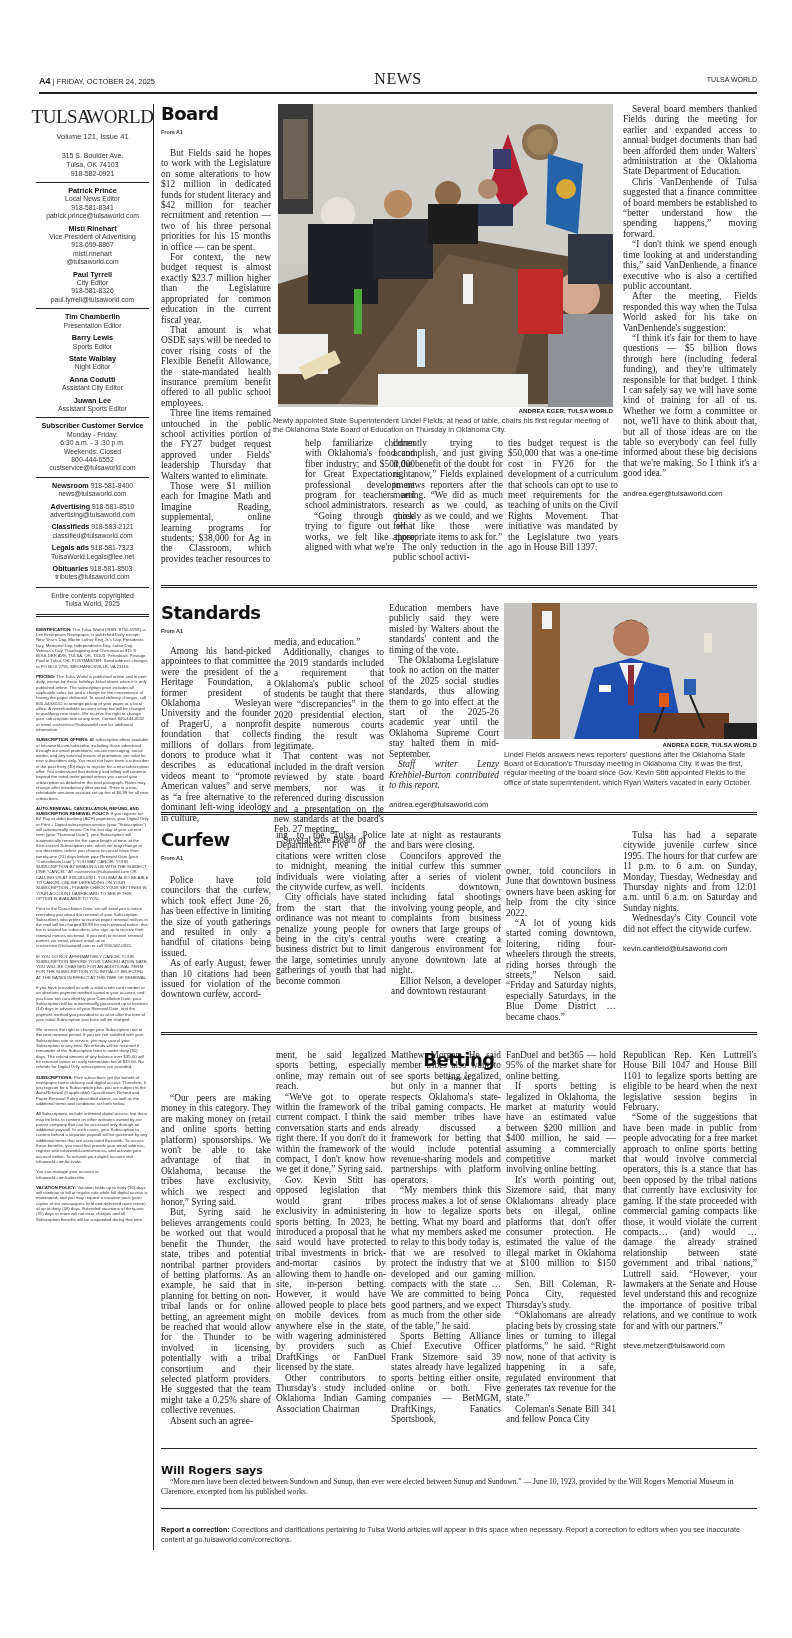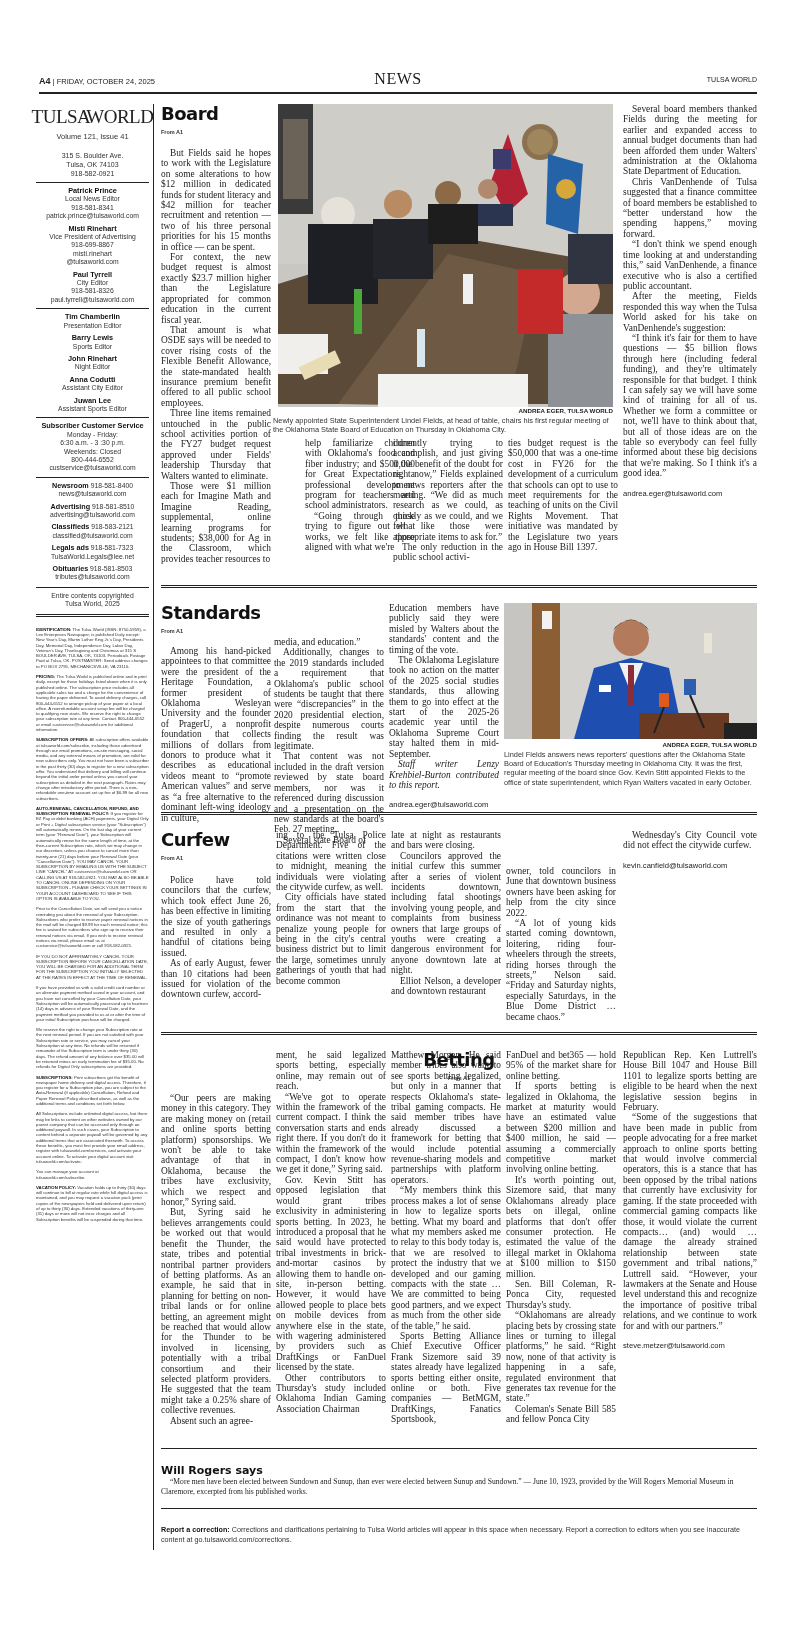--- a/index.html
+++ b/index.html
@@ -93,21 +93,21 @@
   <div class="sb-sep">
     <div class="sb-block">
         <div class="nm">Tim Chamberlin</div>
         <div>Presentation Editor</div>
       </div>
     <div class="sb-block">
         <div class="nm">Barry Lewis</div>
         <div>Sports Editor</div>
       </div>
     <div class="sb-block">
-        <div class="nm">John Rinehart</div>
+        <div class="nm">State Walblay</div>
         <div>Night Editor</div>
       </div>
     <div class="sb-block">
         <div class="nm">Anna Codutti</div>
         <div>Assistant City Editor</div>
       </div>
     <div class="sb-block">
         <div class="nm">Juwan Lee</div>
         <div>Assistant Sports Editor</div>
       </div>
@@ -280,20 +280,21 @@
 <div class="col" style="left:391px; top:830px; width:110px;">
   <p class="noindent">late at night as restaurants and bars were closing.</p>
   <p>Councilors approved the initial curfew this summer after a series of violent incidents downtown, including fatal shootings involving young people, and complaints from business owners that large groups of youths were creating a dangerous environment for anyone downtown late at night.</p>
   <p>Elliot Nelson, a developer and downtown restaurant</p>
 </div>
 <div class="col" style="left:506px; top:830px; width:110px;margin-top:36px;">
   <p class="noindent">owner, told councilors in June that downtown business owners have been asking for help from the city since 2022.</p>
   <p>“A lot of young kids started coming downtown, loitering, riding four-wheelers through the streets, riding horses through the streets,” Nelson said. “Friday and Saturday nights, especially Saturdays, in the Blue Dome District … became chaos.”</p>
 </div>
 <div class="col" style="left:623px; top:830px; width:134px;">
+  <p>Tulsa has had a separate citywide juvenile curfew since 1995. The hours for that curfew are 11 p.m. to 6 a.m. on Sunday, Monday, Tuesday, Wednesday and Thursday nights and from 12:01 a.m. until 6 a.m. on Saturday and Sunday nights.</p>
   <p>Wednesday's City Council vote did not effect the citywide curfew.</p>
   <p class="email">kevin.canfield@tulsaworld.com</p>
 </div>
 
 <div class="hrule" style="top:1032px;"></div>
 
 <div class="article" style="top:1050px;text-align:center;">
   <div class="headline">Betting</div>
   <div class="from">From A1</div>
 </div>
@@ -312,21 +313,21 @@
   <p class="noindent">Matthew Morgan. He said member tribes also want to see sports betting legalized, but only in a manner that respects Oklahoma's state-tribal gaming compacts. He said member tribes have already discussed a framework for betting that would include potential revenue-sharing models and partnerships with platform operators.</p>
   <p>“My members think this process makes a lot of sense in how to legalize sports betting. What my board and what my members asked me to relay to this body today is, that we are resolved to protect the industry that we developed and our gaming compacts with the state … We are committed to being good partners, and we expect as much from the other side of the table,” he said.</p>
   <p>Sports Betting Alliance Chief Executive Officer Frank Sizemore said 39 states already have legalized sports betting either onsite, online or both. Five companies — BetMGM, DraftKings, Fanatics Sportsbook,</p>
 </div>
 <div class="col" style="left:506px; top:1050px; width:110px;">
   <p class="noindent">FanDuel and bet365 — hold 95% of the market share for online betting.</p>
   <p>If sports betting is legalized in Oklahoma, the market at maturity would have an estimated value between $200 million and $400 million, he said — assuming a commercially competitive market involving online betting.</p>
   <p>It's worth pointing out, Sizemore said, that many Oklahomans already place bets on illegal, online platforms that don't offer consumer protection. He estimated the value of the illegal market in Oklahoma at $100 million to $150 million.</p>
   <p>Sen. Bill Coleman, R-Ponca City, requested Thursday's study.</p>
   <p>“Oklahomans are already placing bets by crossing state lines or turning to illegal platforms,” he said. “Right now, none of that activity is happening in a safe, regulated environment that generates tax revenue for the state.”</p>
-  <p>Coleman's Senate Bill 585 and fellow Ponca City</p>
+  <p>Coleman's Senate Bill 341 and fellow Ponca City</p>
 </div>
 <div class="col" style="left:623px; top:1050px; width:134px;">
   <p class="noindent">Republican Rep. Ken Luttrell's House Bill 1047 and House Bill 1101 to legalize sports betting are eligible to be heard when the next legislative session begins in February.</p>
   <p>“Some of the suggestions that have been made in public from people advocating for a free market approach to online sports betting that would involve commercial operators, this is a stance that has been opposed by the tribal nations that currently have exclusivity for gaming. If the state proceeded with commercial gaming compacts like those, it would violate the current compacts… (and) would … damage the already strained relationship between state government and tribal nations,” Luttrell said. “However, your lawmakers at the Senate and House level understand this and recognize the importance of positive tribal relations, and we continue to work for and with our partners.”</p>
   <p class="email">steve.metzer@tulsaworld.com</p>
 </div>
 
 <div class="hrule-thin" style="top:1448px;"></div>
 
 <div class="will">

